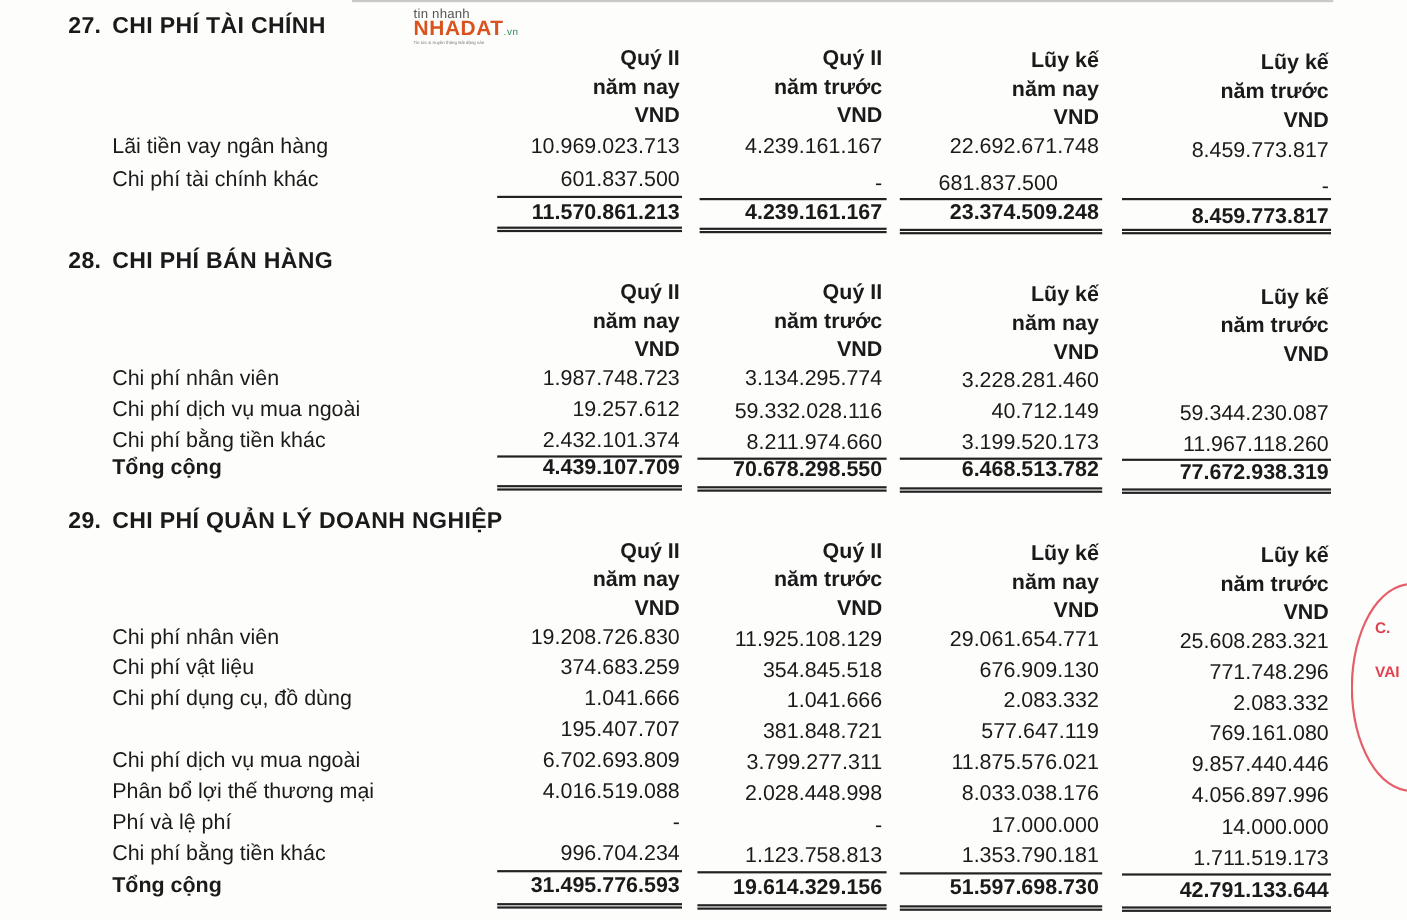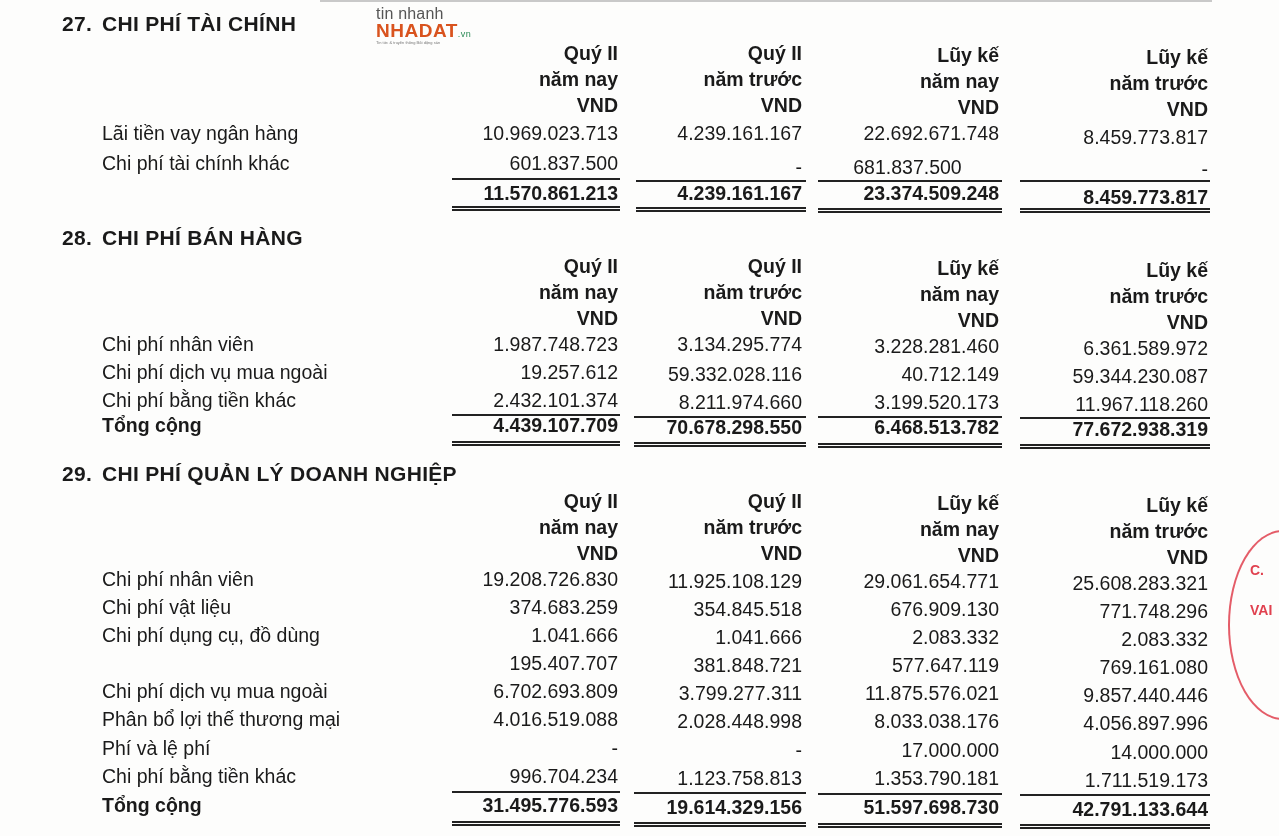--- a/index.html
+++ b/index.html
@@ -1,20 +1,20 @@
 <!DOCTYPE html>
 <html><head>
 <meta charset="utf-8">
 <style>
   * { box-sizing: border-box; margin: 0; padding: 0; }
   html, body { width: 1279px; height: 836px; overflow: hidden; background: #fdfdfc; }
   body { position: relative; font-family: "Liberation Sans", "DejaVu Sans", sans-serif; color: #1a1a1a; }
   .top-rule { position: absolute; left: 320px; top: 0; width: 892px; height: 2px; background: #c9c9c9; }
   .logo { position: absolute; left: 376px; top: 6px; width: 100px; line-height: 1; }
-  .logo .tin { font-size: 16px; color: #555; letter-spacing: 0.2px; }
+  .logo .tin { font-size: 12px; color: #555; letter-spacing: 0.2px; }
   .logo .brand { font-size: 19px; font-weight: bold; color: #d9531e; letter-spacing: 0.5px; margin-top: -1px; }
   .logo .brand .vn { font-size: 9px; color: #2a8a55; font-weight: normal; }
   .logo .tag { font-size: 4px; color: #777; margin-top: 1px; white-space: nowrap; }
 
   .section { position: absolute; left: 0; width: 1279px; }
   .sec-title { position: absolute; left: 62px; font-size: 21px; font-weight: bold; letter-spacing: 0.3px; white-space: nowrap; }
   .sec-title .num { display: inline-block; width: 40px; }
 
   .col { position: absolute; text-align: right; font-size: 19.5px; }
   .c1 { left: 450px; width: 168px; }
@@ -126,21 +126,20 @@
       <span>Lũy kế</span>
       <span>năm trước</span>
       <span>VND</span>
     </div>
 
   <div class="row" style="top:333px;">
     <span class="label">Chi phí nhân viên</span>
     <span class="val c1">1.987.748.723</span>
     <span class="val c2">3.134.295.774</span>
     <span class="val c3" style="top:2px;">3.228.281.460</span>
-    <span class="val c4" style="top:4px;">6.361.589.972</span>
   </div>
   <div class="row" style="top:361px;">
     <span class="label">Chi phí dịch vụ mua ngoài</span>
     <span class="val c1">19.257.612</span>
     <span class="val c2" style="top:2px;">59.332.028.116</span>
     <span class="val c3" style="top:2px;">40.712.149</span>
     <span class="val c4" style="top:4px;">59.344.230.087</span>
   </div>
   <div class="row" style="top:389px;">
     <span class="label">Chi phí bằng tiền khác</span>

